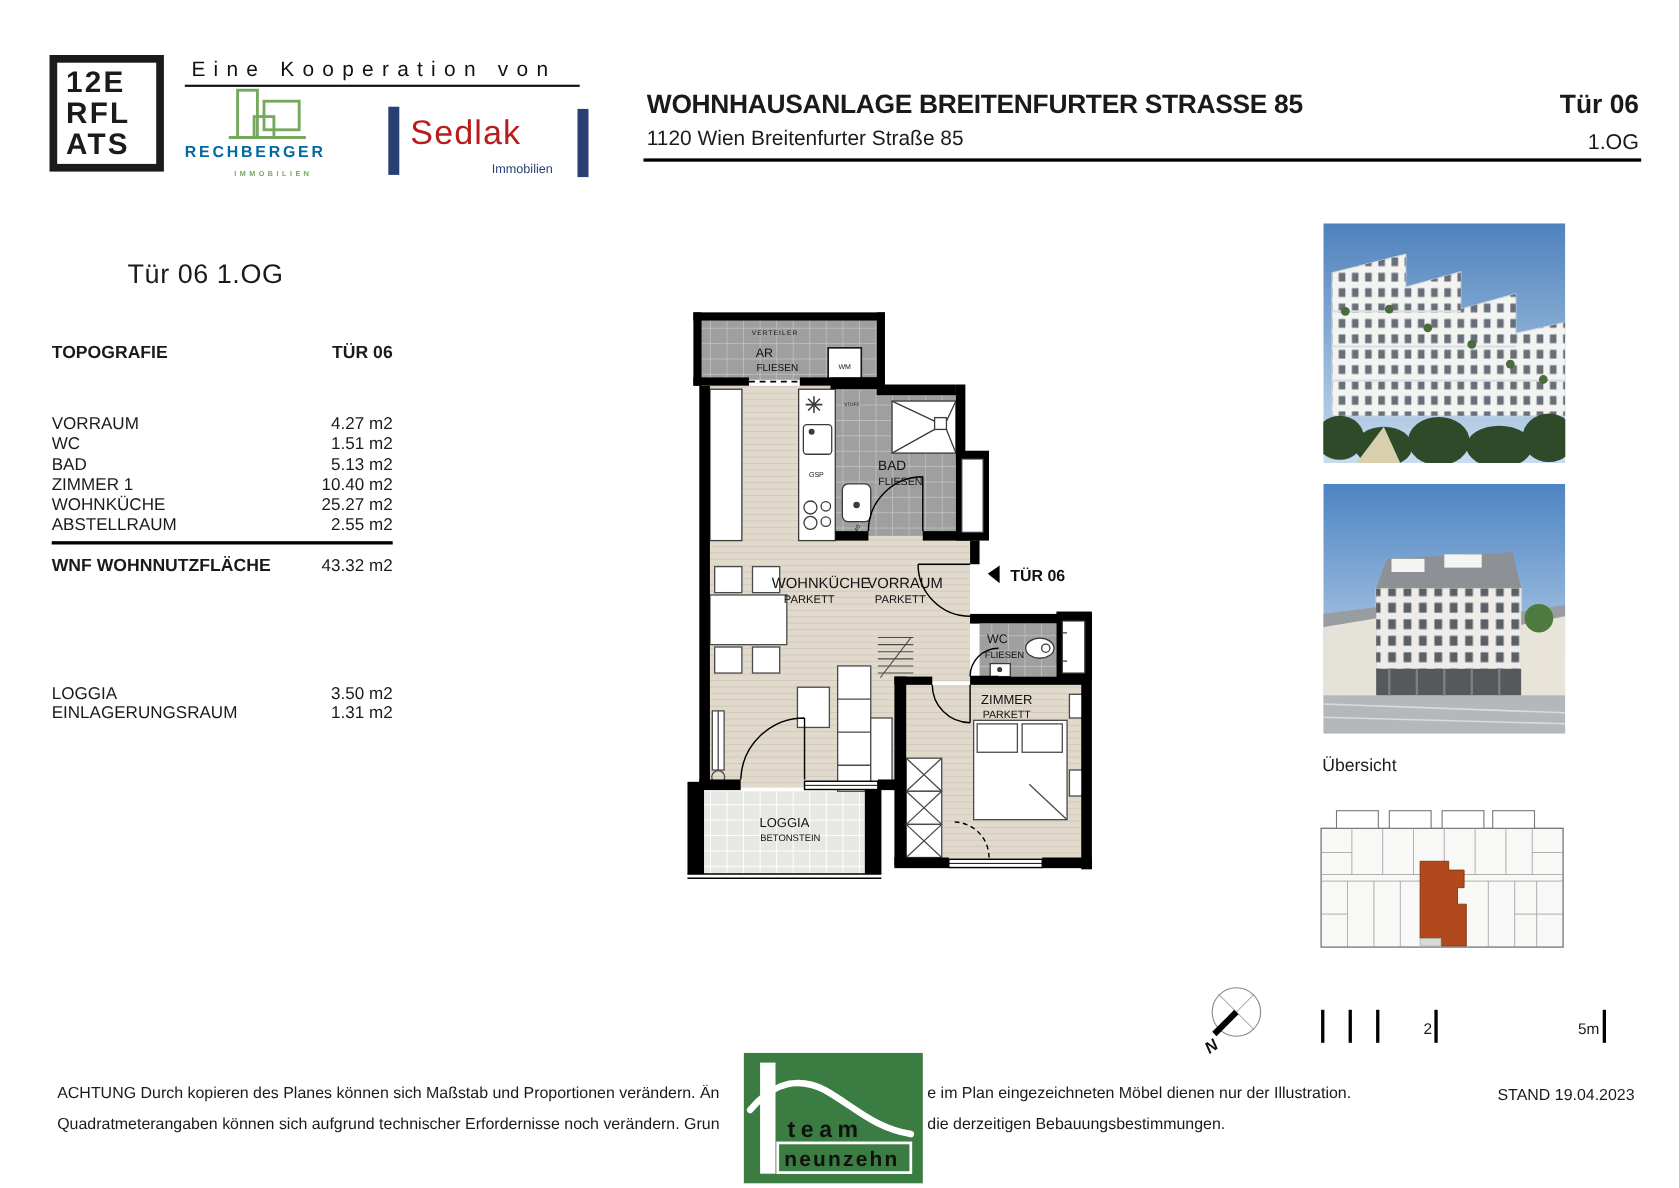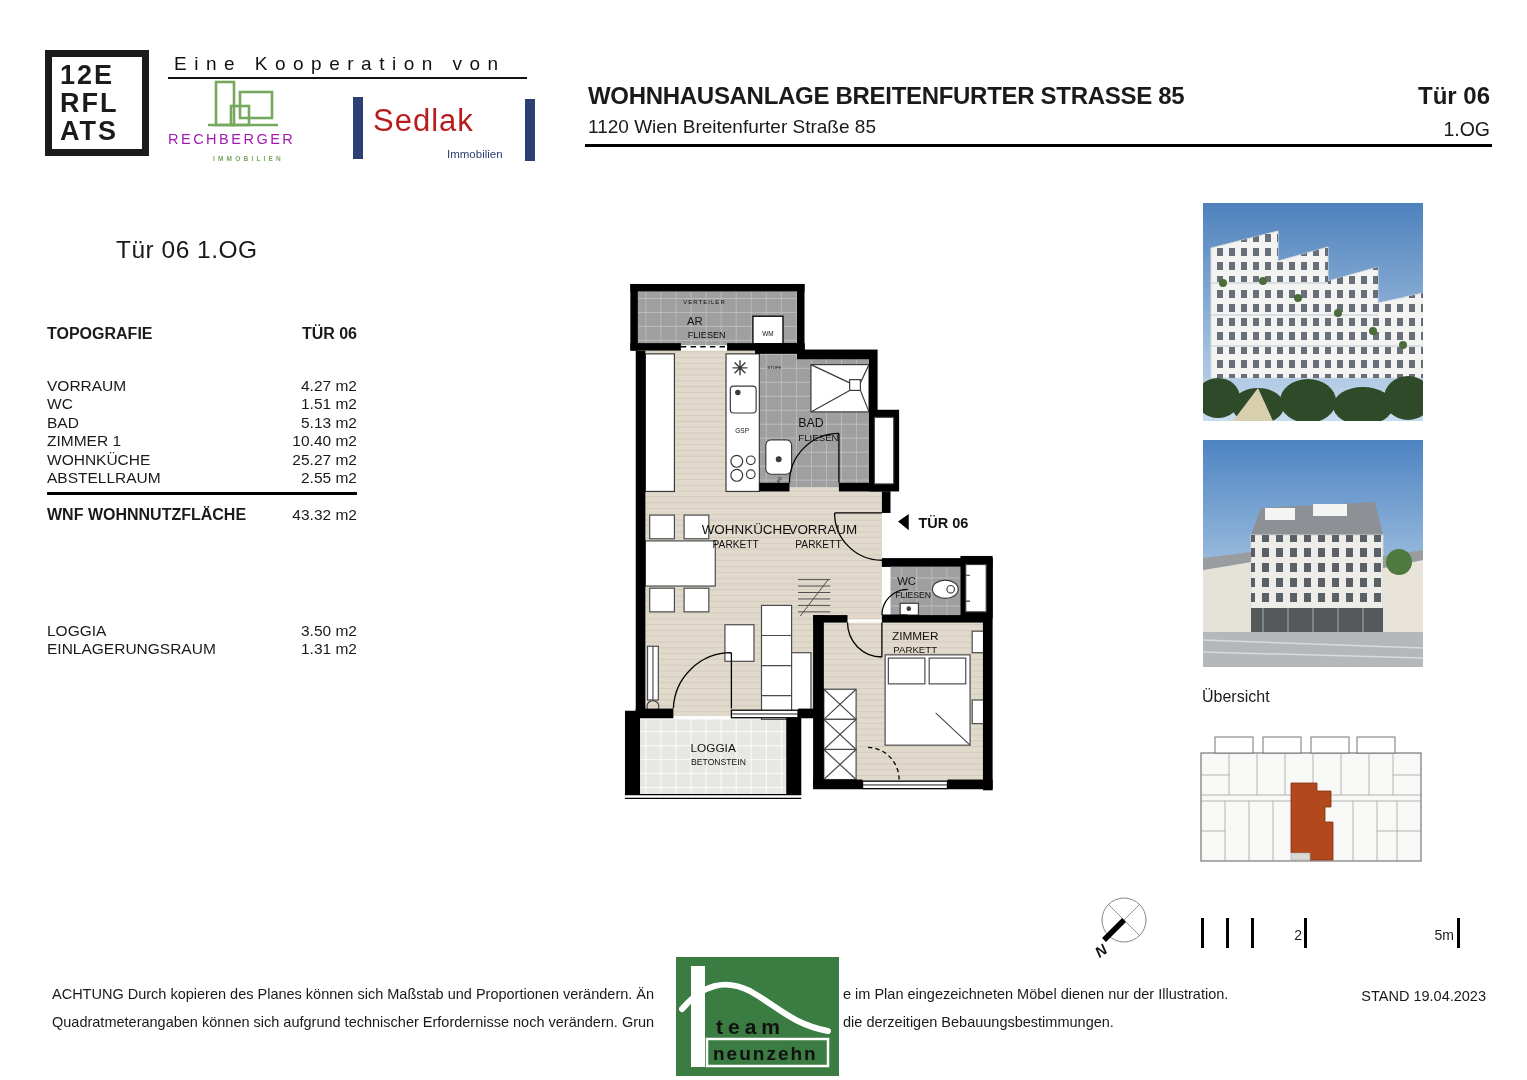--- a/index.html
+++ b/index.html
@@ -5,37 +5,37 @@
   html,body{margin:0;padding:0;background:#888;}
   .page{position:relative;width:1527px;height:1080px;background:#ffffff;overflow:hidden;
         font-family:"Liberation Sans","DejaVu Sans",sans-serif;color:#1a1a1a;}
   .abs{position:absolute;}
   
   .flats-box{left:45px;top:50px;width:82px;height:92px;border:7px solid #1b1b1b;
              display:flex;flex-direction:column;justify-content:center;padding-left:8px;}
   .flats-box div{font-weight:bold;font-size:27px;line-height:28px;letter-spacing:2px;color:#1b1b1b;}
   .koop{left:174px;top:53px;font-size:19px;letter-spacing:7.5px;white-space:nowrap;color:#111;}
   .koop-line{left:168px;top:77px;width:359px;height:2px;background:#111;}
-  .rech-text{left:168px;top:131px;font-size:14.5px;font-weight:normal;letter-spacing:2.5px;color:#a21caf;}
+  .rech-text{left:168px;top:131px;font-size:14.5px;font-weight:bold;letter-spacing:2.5px;color:#0369a1;}
   .rech-sub{left:213px;top:155px;font-size:6.5px;font-weight:bold;letter-spacing:3.2px;color:#76A85E;}
   .sedlak-bar{width:10px;height:62px;background:#2A3F72;}
   .sedlak-name{left:373px;top:103px;font-size:31px;font-weight:normal;letter-spacing:1px;color:#b91c1c;}
   .sedlak-sub{left:447px;top:148px;font-size:11.5px;color:#2A3F72;}
   
   .hd-title{left:588px;top:82px;font-size:24px;font-weight:bold;letter-spacing:-0.3px;white-space:nowrap;}
   .hd-sub{left:588px;top:116px;font-size:19px;white-space:nowrap;}
   .hd-door{left:1290px;top:82px;width:200px;text-align:right;font-size:24px;font-weight:bold;}
   .hd-floor{left:1290px;top:118px;width:200px;text-align:right;font-size:19.5px;}
   .hd-line{left:585px;top:144px;width:907px;height:2.5px;background:#000;}
   
   .panel-heading{left:116px;top:236px;font-size:24.5px;font-weight:normal;letter-spacing:0.5px;}
   .info{left:47px;width:310px;font-size:15.5px;line-height:18.4px;}
   .row{display:flex;justify-content:space-between;}
   .b{font-weight:bold;}
-  .info-top{top:325px;font-size:16px;font-weight:bold;}
+  .info-top{top:312px;font-size:16px;font-weight:bold;}
   .info-rooms{top:377px;}
   .info-hr{left:47px;top:492px;width:310px;height:2.5px;background:#000;}
   .info-total{top:506px;font-size:16px;}
   .info-extras{top:622px;}
   
   .disc{font-size:14.5px;white-space:nowrap;}
   .disc-left{left:52px;width:627px;overflow:hidden;}
   .stand{left:1343px;top:988px;width:143px;text-align:right;font-size:14.5px;}
   .uebersicht{left:1202px;top:688px;font-size:16px;}
   .scale-tick{width:2.5px;height:30px;background:#000;top:918px;}

